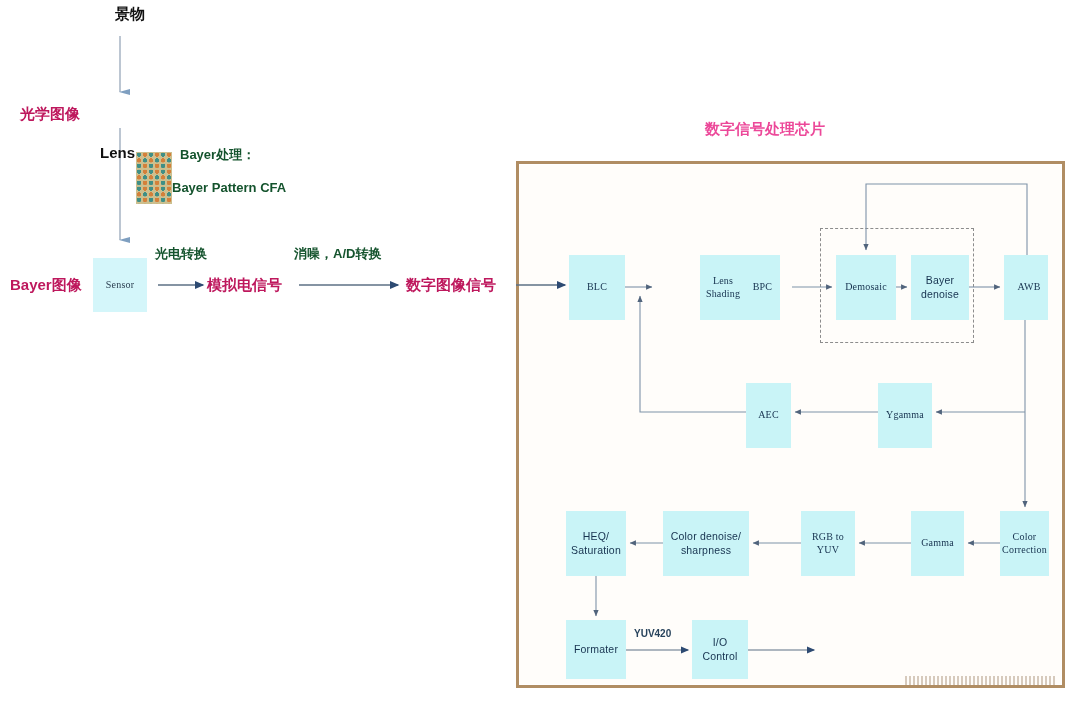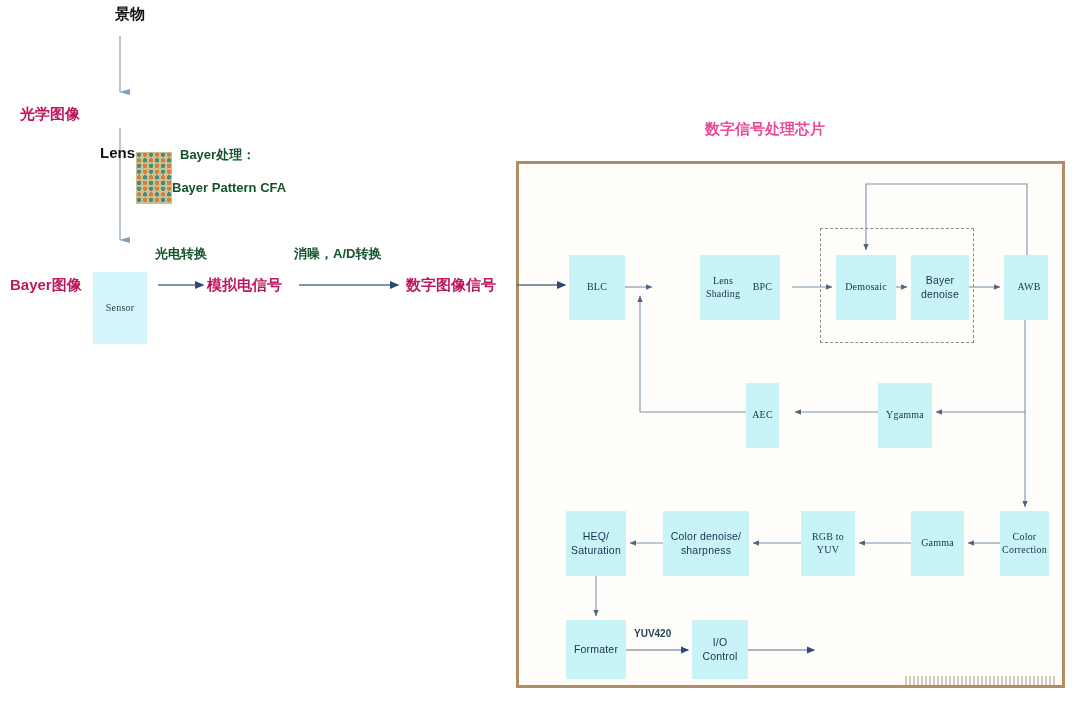--- a/index.html
+++ b/index.html
@@ -173,21 +173,21 @@
 
   <div class="lbl lbl-black" style="left:100px;top:105px;margin-top:39px;">Lens</div>
 
   <div id="cfa"></div>
 
   <div class="lbl lbl-black-sm" style="left:180px;top:146px;">Bayer处理：</div>
   <div class="lbl lbl-black-sm" style="left:172px;top:180px;">Bayer Pattern CFA</div>
 
   <div class="lbl lbl-red" style="left:10px;top:276px;">Bayer图像</div>
 
-  <div class="node box sensor" style="left:93px;top:272px;width:54px;height:72px;">Sensor</div>
+  <div class="node box sensor" style="left:93px;top:258px;width:54px;height:54px;">Sensor</div>
 
   <div class="lbl lbl-black-sm" style="left:155px;top:245px;">光电转换</div>
 
   <div class="lbl lbl-red" style="left:207px;top:276px;">模拟电信号</div>
 
   <div class="lbl lbl-black-sm" style="left:294px;top:245px;">消噪，A/D转换</div>
 
   <div class="lbl lbl-red" style="left:406px;top:276px;">数字图像信号</div>
 
   <div class="node box" id="b-blc" style="left:569px;top:255px;width:56px;height:65px;">BLC</div>
@@ -195,21 +195,21 @@
   <div class="node box" id="b-lens-shading" style="left:656px;top:255px;width:46px;height:65px;margin-left:44px;">Lens Shading</div>
 
   <div class="node box" id="b-bpc" style="left:745px;top:255px;width:35px;height:65px;">BPC</div>
 
   <div class="node box" id="b-demosaic" style="left:836px;top:255px;width:60px;height:65px;">Demosaic</div>
 
   <div class="node box sans" id="b-bayer-denoise" style="left:911px;top:255px;width:58px;height:65px;">Bayer denoise</div>
 
   <div class="node box" id="b-awb" style="left:1004px;top:255px;width:44px;height:65px;padding-left:8px;">AWB</div>
 
-  <div class="node box" id="b-aec" style="left:746px;top:383px;width:33px;height:65px;">AEC</div>
+  <div class="node box" id="b-aec" style="left:746px;top:383px;width:45px;height:65px;">AEC</div>
 
   <div class="node box" id="b-ygamma" style="left:878px;top:383px;width:54px;height:65px;">Ygamma</div>
 
   <div class="node box" id="b-color-correction" style="left:1000px;top:511px;width:49px;height:65px;">Color Correction</div>
 
   <div class="node box" id="b-gamma" style="left:911px;top:511px;width:53px;height:65px;">Gamma</div>
 
   <div class="node box" id="b-rgb-to-yuv" style="left:801px;top:511px;width:54px;height:65px;">RGB to YUV</div>
 
   <div class="node box sans" id="b-color-denoise" style="left:663px;top:511px;width:86px;height:65px;">Color denoise/ sharpness</div>

